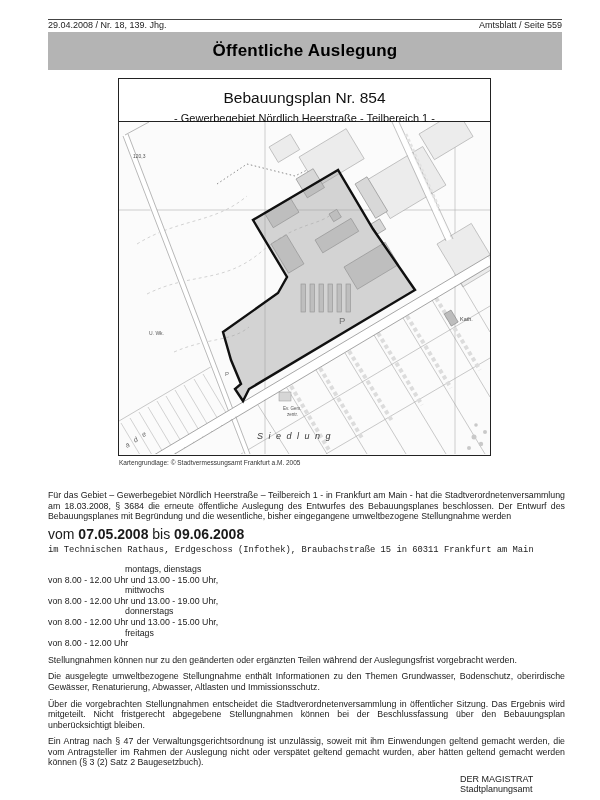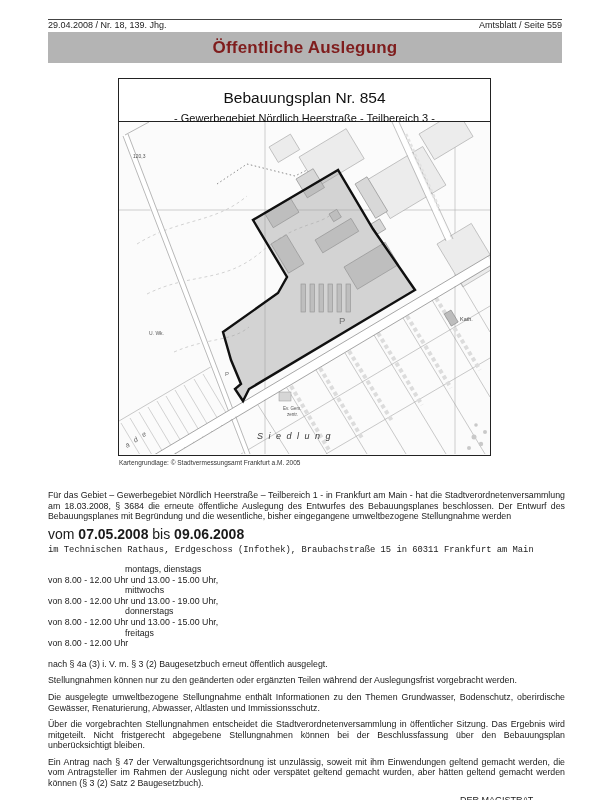--- a/index.html
+++ b/index.html
@@ -14,24 +14,24 @@
   .page{position:absolute;inset:0;background:#fff;}
 
   
   .hdr{position:absolute;top:20px;left:48px;width:514px;font-size:9px;color:#222;}
   .hdr .l{float:left;}
   .hdr .r{float:right;}
   .hdr-rule{position:absolute;top:19px;left:48px;width:514px;border-top:1px solid #444;}
 
   
   .banner{
-    position:absolute;top:32px;left:48px;width:514px;height:31px;
+    position:absolute;top:32px;left:48px;width:514px;height:38px;
     background:#b4b4b4;
     display:flex;align-items:center;justify-content:center;
-    font-size:17px;font-weight:bold;color:#7f1d1d;
+    font-size:17px;font-weight:bold;color:#000000;
     letter-spacing:.2px;
   }
 
   
   .figure{position:absolute;left:118px;top:78px;width:373px;}
   .fig-titlebox{
     box-sizing:border-box;border:1px solid #222;width:373px;height:44px;
     text-align:center;background:#fff;
   }
   .fig-title{font-size:15.5px;margin-top:10px;color:#111;}
@@ -70,21 +70,21 @@
   </div>
   <div class="hdr-rule"></div>
 
   <div class="banner">
     <span>Öffentliche Auslegung</span>
   </div>
 
   <div class="figure">
     <div class="fig-titlebox">
       <div class="fig-title">Bebauungsplan Nr. 854</div>
-      <div class="fig-subtitle">- Gewerbegebiet Nördlich Heerstraße - Teilbereich 3 -</div>
+      <div class="fig-subtitle">- Gewerbegebiet Nördlich Heerstraße - Teilbereich 1 -</div>
     </div>
 
     <div class="mapbox">
       <svg width="371" height="332" viewBox="0 0 371 332" xmlns="http://www.w3.org/2000/svg">
         <rect x="0" y="0" width="371" height="332" fill="#fbfbfb"></rect>
 
         <g stroke="#b0b0b0" stroke-width="0.6">
           <line x1="0" y1="88" x2="371" y2="88"></line>
           <line x1="146" y1="0" x2="146" y2="332"></line>
           <line x1="336" y1="0" x2="336" y2="332"></line>
@@ -235,21 +235,20 @@
       <div class="srow">
         <span class="days">donnerstags</span>
         <span class="times">von 8.00 - 12.00 Uhr und 13.00 - 15.00 Uhr,</span>
       </div>
       <div class="srow">
         <span class="days">freitags</span>
         <span class="times">von 8.00 - 12.00 Uhr</span>
       </div>
     </div>
 
-    <p class="legalref">nach § 4a (3) i. V. m. § 3 (2) Baugesetzbuch erneut öffentlich ausgelegt.</p>
 
     <p class="p-gap">Stellungnahmen können nur zu den geänderten oder ergänzten Teilen während der Auslegungsfrist vorgebracht werden.</p>
     <p class="p-gap">Die ausgelegte umweltbezogene Stellungnahme enthält Informationen zu den Themen Grundwasser, Bodenschutz, oberirdische Gewässer, Renaturierung, Abwasser, Altlasten und Immissionsschutz.</p>
     <p class="p-gap">Über die vorgebrachten Stellungnahmen entscheidet die Stadtverordnetenversammlung in öffentlicher Sitzung. Das Ergebnis wird mitgeteilt. Nicht fristgerecht abgegebene Stellungnahmen können bei der Beschlussfassung über den Bebauungsplan unberücksichtigt bleiben.</p>
     <p class="p-gap">Ein Antrag nach § 47 der Verwaltungsgerichtsordnung ist unzulässig, soweit mit ihm Einwendungen geltend gemacht werden, die vom Antragsteller im Rahmen der Auslegung nicht oder verspätet geltend gemacht wurden, aber hätten geltend gemacht werden können (§ 3 (2) Satz 2 Baugesetzbuch).</p>
 
     <div class="sig">
       <div>DER MAGISTRAT</div>
       <div>Stadtplanungsamt</div>
     </div>

